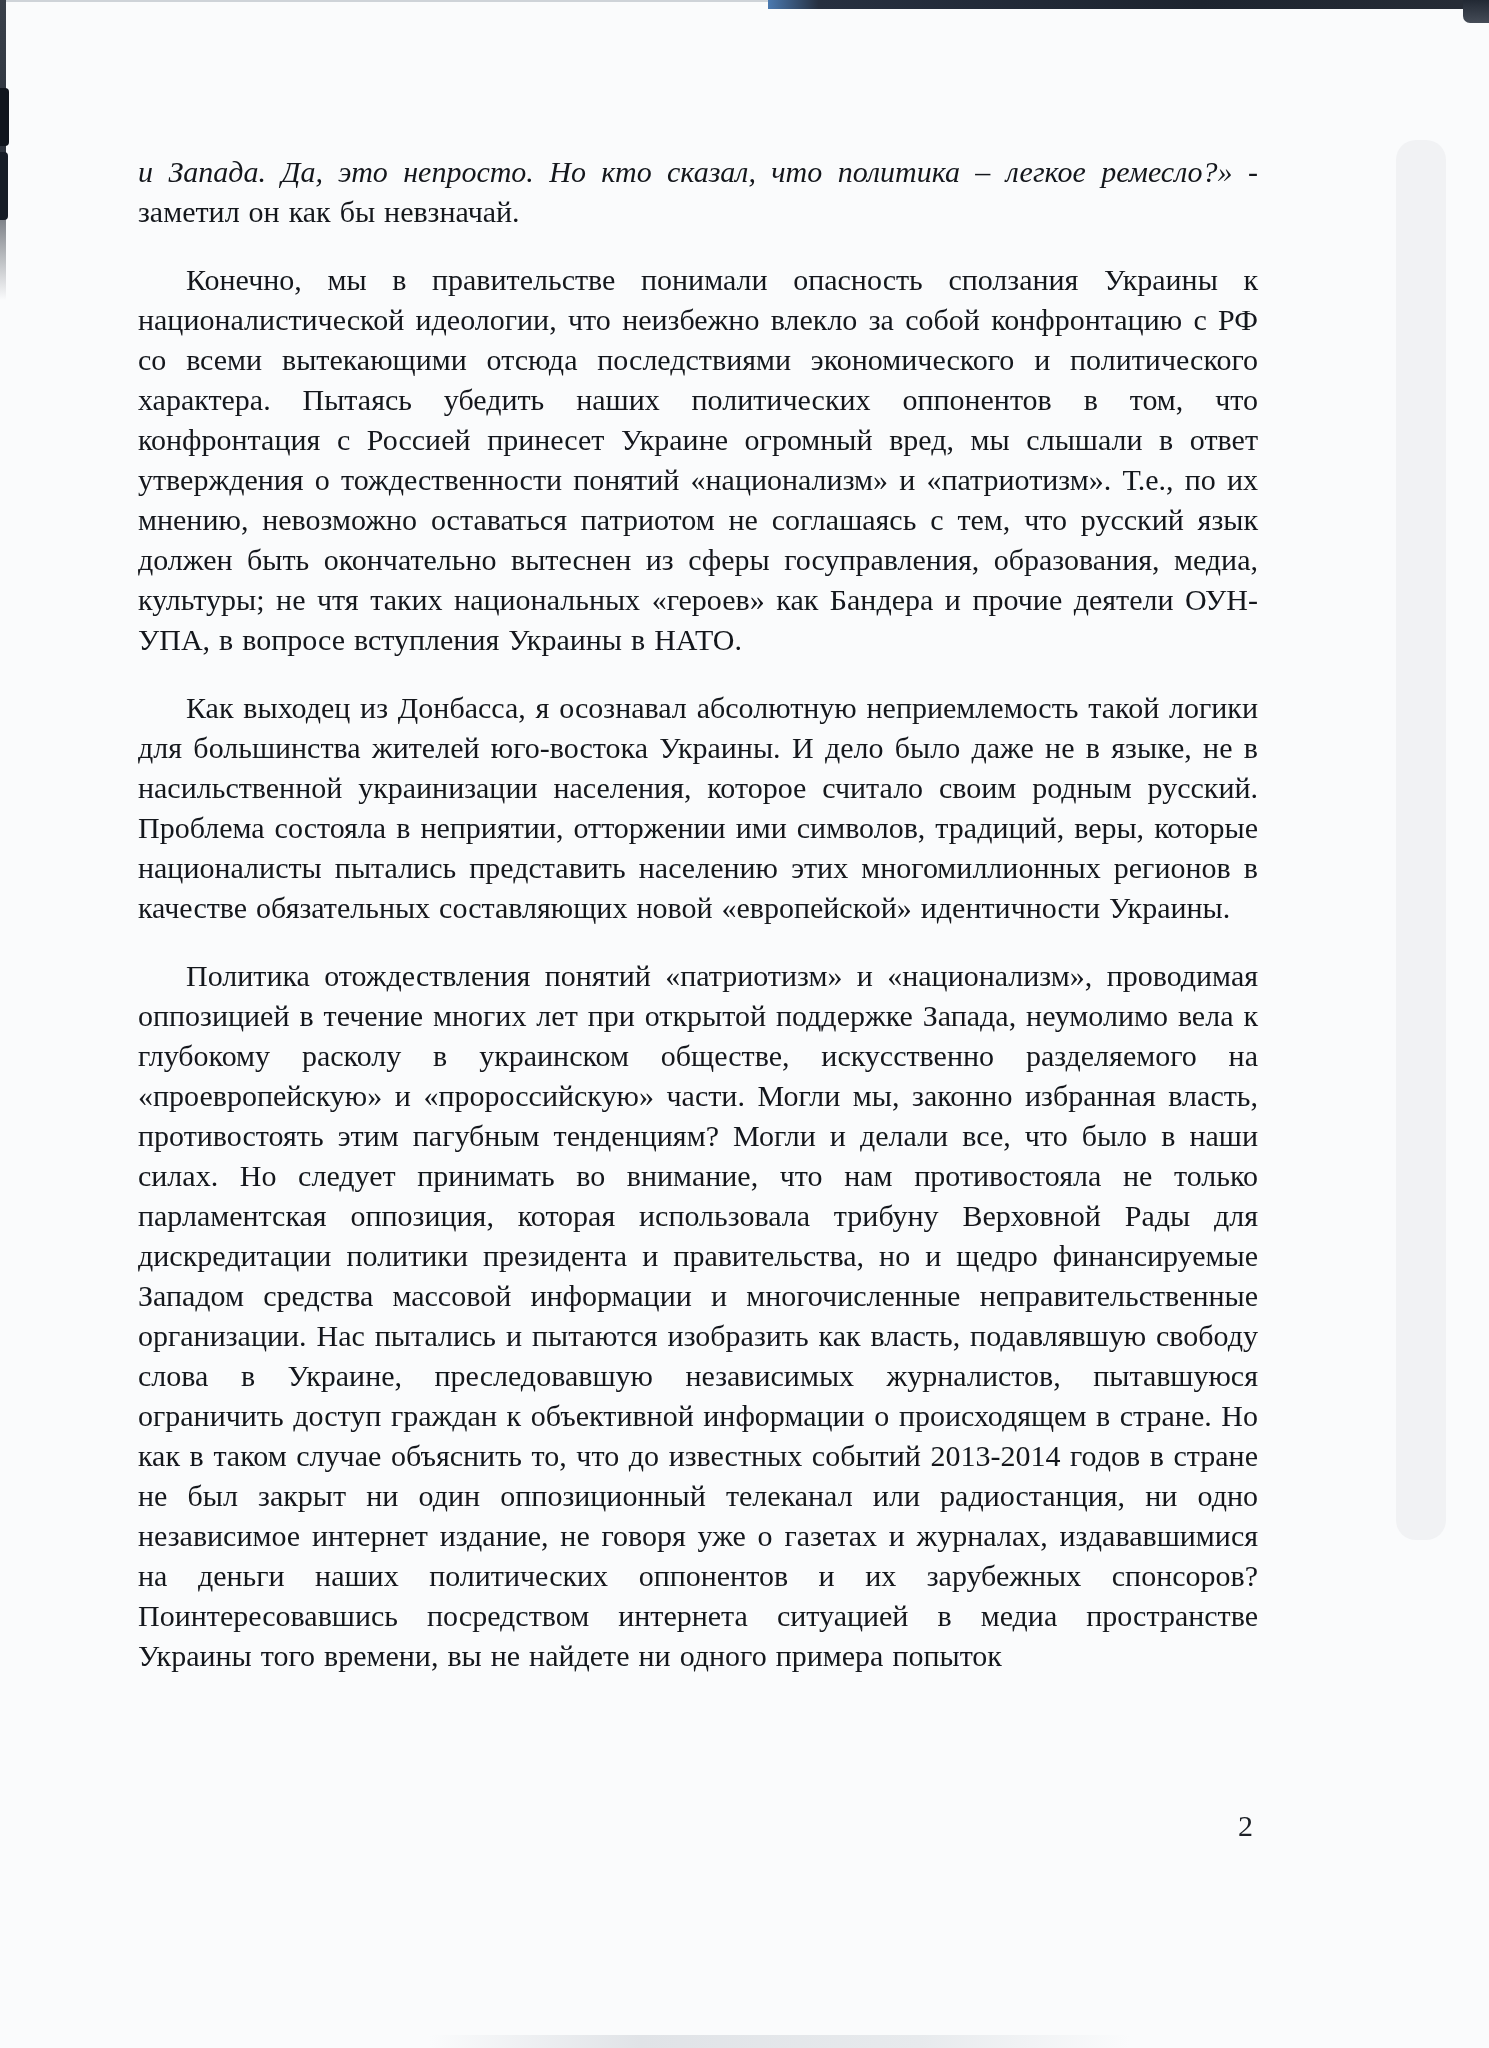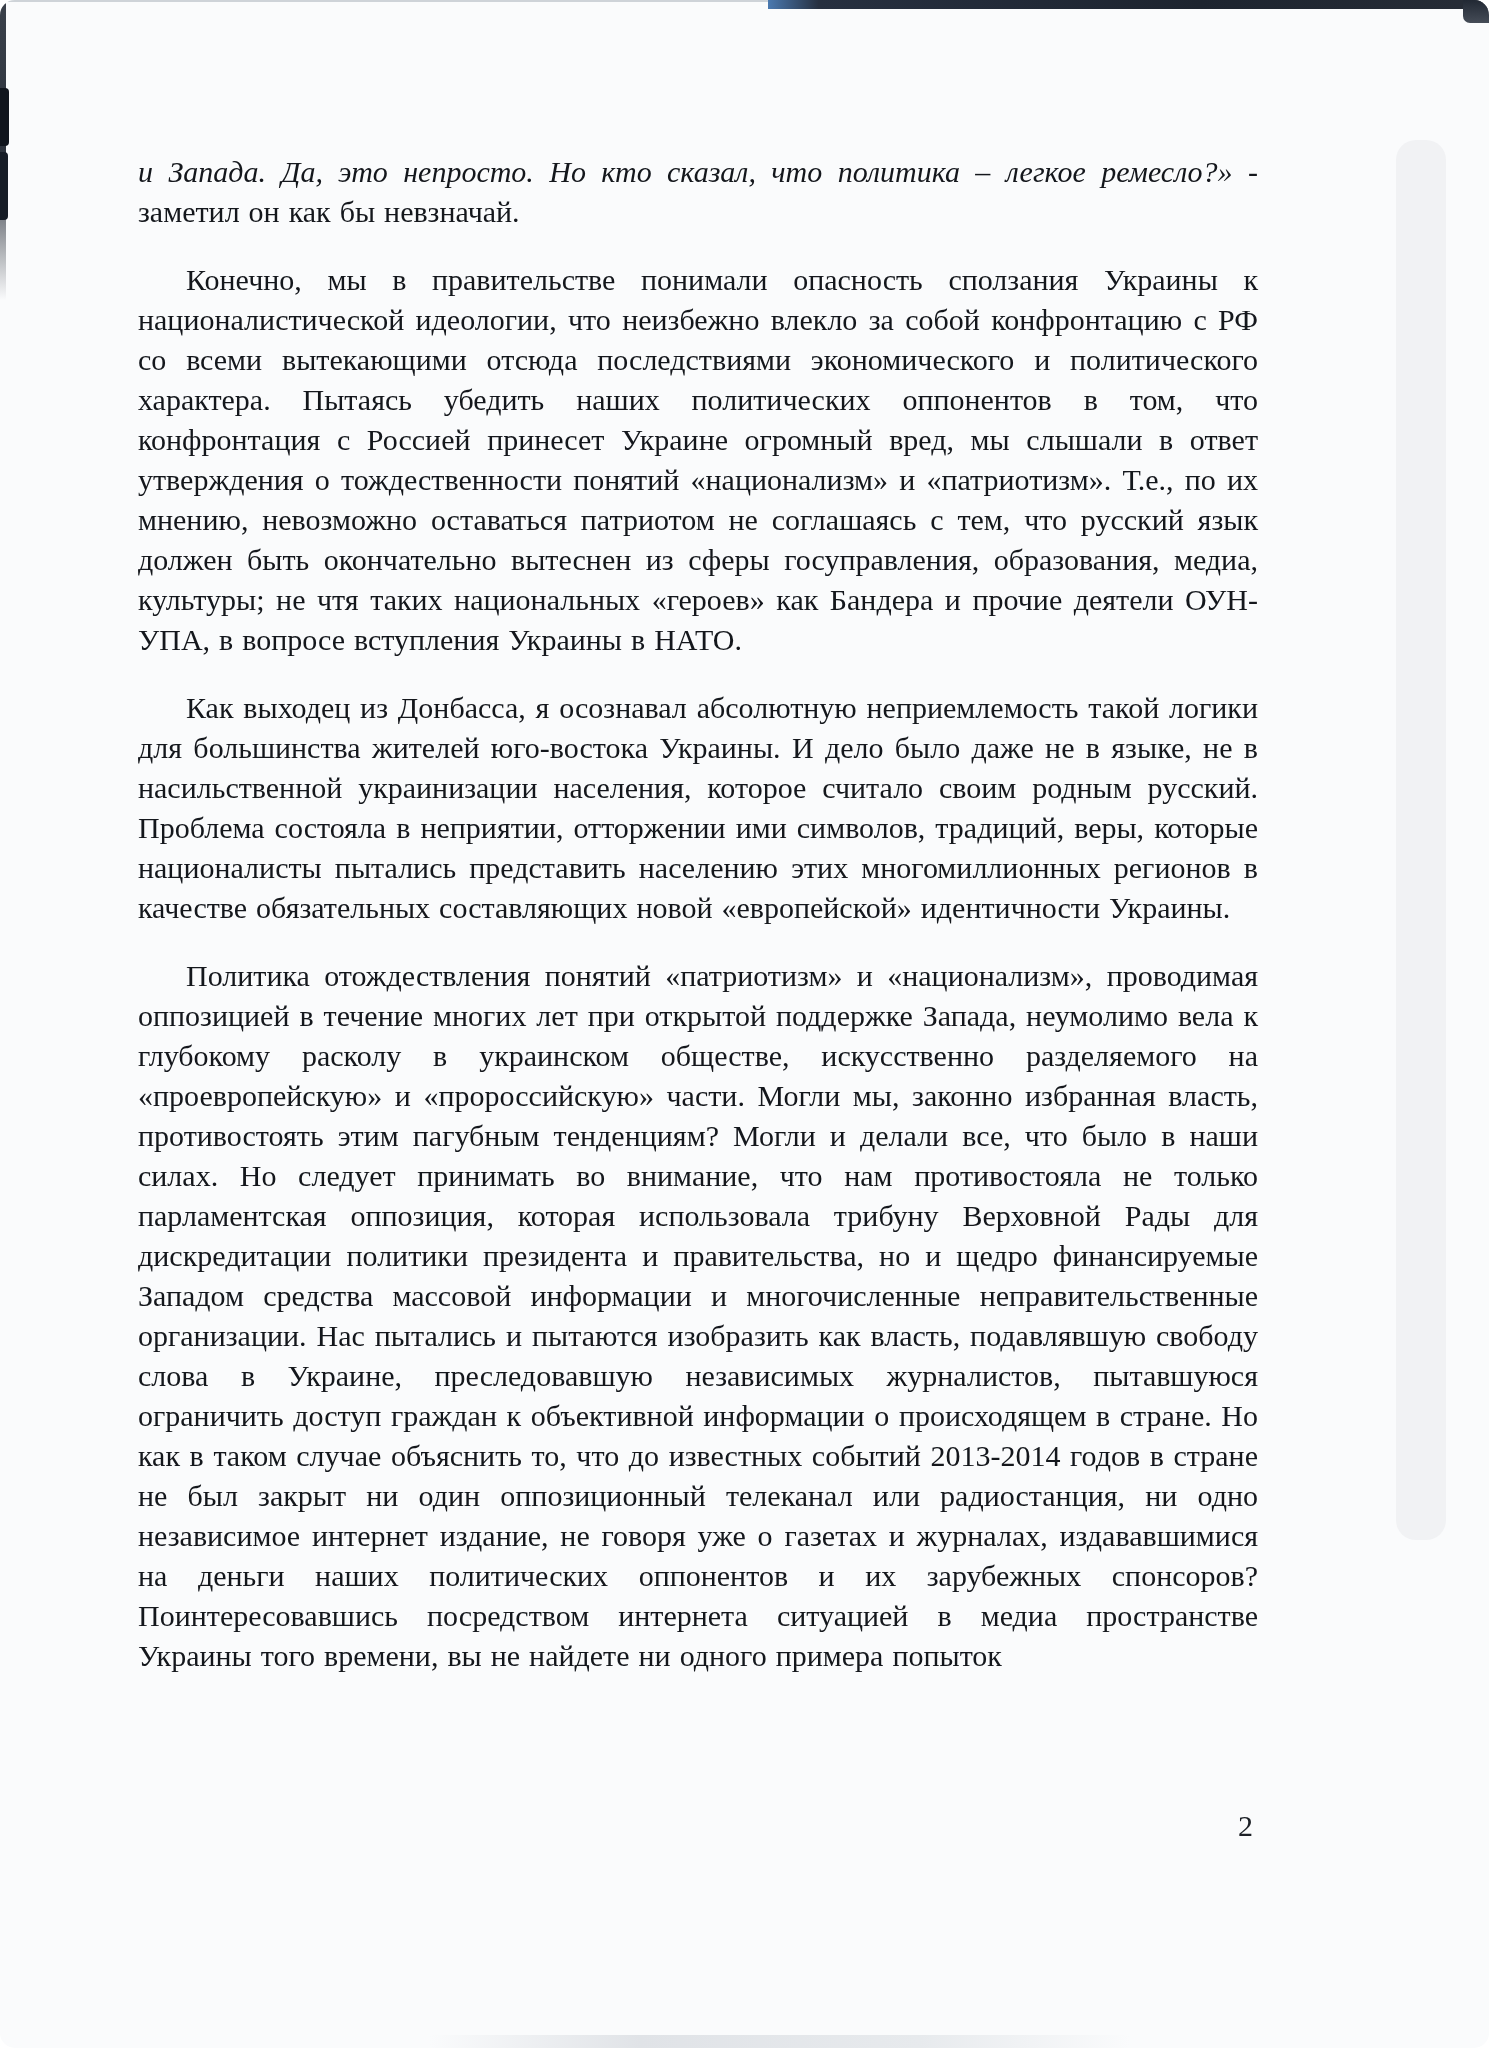--- a/index.html
+++ b/index.html
@@ -7,21 +7,20 @@
     padding: 0;
     background: #ffffff;
   }
   .page {
     position: relative;
     width: 1489px;
     height: 2048px;
     background: #fafbfc;
     overflow: hidden;
     font-family: "Liberation Serif", "DejaVu Serif", serif;
-    border-radius: 15px;
   }
   
   .top-hairline {
     position: absolute; left: 0; top: 0;
     width: 1489px; height: 2px;
     background: #ced3d8;
   }
   .top-bar {
     position: absolute; left: 768px; top: 0;
     width: 721px; height: 9px;

